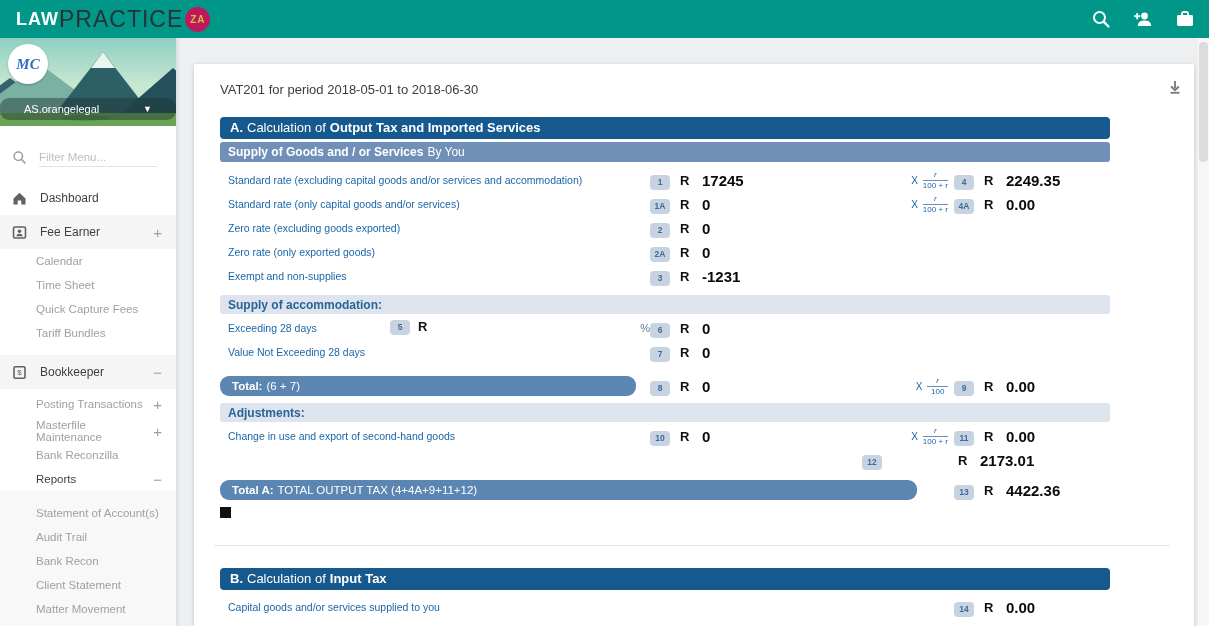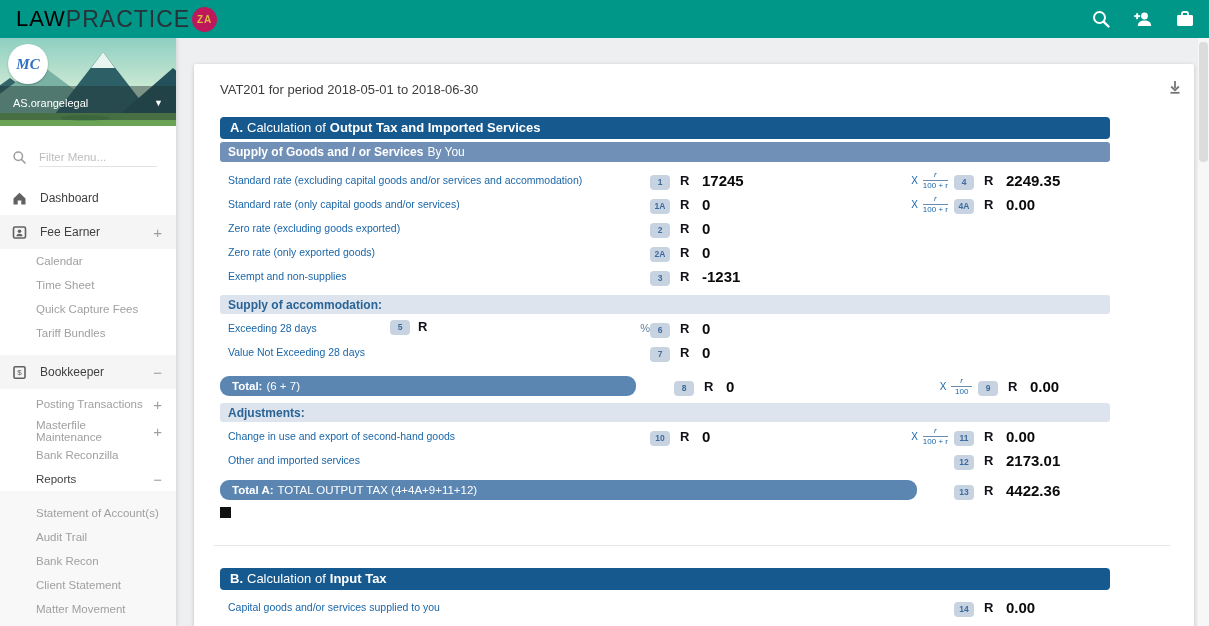--- a/index.html
+++ b/index.html
@@ -1,39 +1,39 @@
 <!DOCTYPE html>
 <html><head>
 <meta charset="utf-8">
 <style>
   * { box-sizing: border-box; margin: 0; padding: 0; }
   html,body { width:1209px; height:626px; overflow:hidden; font-family:"Liberation Sans", sans-serif; background:#edeff0; }
 
   
   .topbar { position:absolute; left:0; top:0; width:1209px; height:38px; background:#009688; z-index:30; display:flex; align-items:center; }
   .logo { margin-left:16px; display:flex; align-items:center; letter-spacing:1px; }
-  .logo .p1 { color:#000000; font-size:22px; font-weight:normal; }
+  .logo .p1 { color:#ffffff; font-size:18px; font-weight:bold; }
   .logo .p2 { color:#263238; font-size:23px; }
   .logo .za { width:25px; height:25px; margin-left:2px; border-radius:50%; background:#be185d; color:#d8bd3e; font-size:10px; font-weight:bold; display:flex; align-items:center; justify-content:center; }
   .topbar-icons { margin-left:auto; margin-right:14px; display:flex; gap:22px; align-items:center; }
   .tb-icon { width:20px; height:20px; cursor:pointer; }
 
   
   .sidebar { position:absolute; left:0; top:38px; width:176px; height:588px; background:#ffffff; box-shadow:1px 0 4px rgba(0,0,0,.12); z-index:20; overflow:hidden; }
   .side-hero { position:relative; width:176px; height:88px; overflow:hidden; background:linear-gradient(180deg,#8ecfc2 0%, #c9e8d2 55%, #bfe2c6 100%); }
   .mtn { position:absolute; width:0; height:0; }
   .m1 { left:-30px; bottom:10px; border-left:70px solid transparent; border-right:70px solid transparent; border-bottom:52px solid #79b2a3; }
   .m2 { left:55px; bottom:12px; border-left:48px solid transparent; border-right:48px solid transparent; border-bottom:62px solid #2c5f66; }
   .m2cap { position:absolute; left:91px; bottom:58px; border-left:12px solid transparent; border-right:12px solid transparent; border-bottom:16px solid #e8f4ee; }
   .m3 { left:118px; bottom:10px; border-left:55px solid transparent; border-right:55px solid transparent; border-bottom:48px solid #24505c; }
   .m4 { left:-45px; bottom:8px; border-left:55px solid transparent; border-right:55px solid transparent; border-bottom:40px solid #35636b; }
   .meadow { position:absolute; left:0; bottom:0; width:176px; height:13px; background:#6aa356; }
   .meadow:after { content:""; position:absolute; left:60px; top:2px; width:50px; height:6px; background:#55924a; border-radius:50%; }
   .hero-avatar { position:absolute; left:8px; top:6px; width:40px; height:40px; border-radius:50%; background:#fff; box-shadow:0 1px 2px rgba(0,0,0,.25); display:flex; align-items:center; justify-content:center; color:#2f6fc1; font-size:15px; font-weight:bold; font-style:italic; font-family:"Liberation Serif", serif; }
-  .hero-bar { position:absolute; left:0; bottom:6px; width:176px; height:34px; background:rgba(30,48,46,.45); color:#fff; display:flex; align-items:center; padding:0 13px; }
+  .hero-bar { position:absolute; left:0; bottom:6px; width:176px; height:22px; background:rgba(30,48,46,.45); color:#fff; display:flex; align-items:center; padding:0 24px;border-radius:9px; }
   .hero-bar .acct { font-size:11px; }
   .hero-bar .caret { margin-left:auto; font-size:9px; cursor:pointer; }
 
   .side-filter { display:flex; align-items:center; padding:22px 14px 0 12px; }
   .side-filter input { border:none; border-bottom:1px solid #e2e2e2; outline:none; width:118px; margin-left:12px; font-size:11.5px; padding:3px 0; color:#616161; }
   .side-filter input::placeholder { color:#bdbdbd; }
 
   .menu { margin-top:14px; }
   .m-row { display:flex; align-items:center; padding:0 14px 0 12px; cursor:pointer; }
   .m-head { height:34px; font-size:12px; color:#3f3f3f; }
@@ -328,21 +328,21 @@
           <div><span class="badge">7</span></div>
           <div class="cur">R</div>
           <div class="fval">0</div>
           <div></div>
             <div></div>
             <div></div>
             <div></div>
             <div></div>
         </div>
 
-        <div class="frow total-row" style="margin-top:10px;padding-left:24px;">
+        <div class="frow total-row" style="margin-top:10px;">
           <div class="total-pill w1">
             <span class="b">Total:</span><span class="n">(6 + 7)</span>
           </div>
           <div></div>
           <div style="grid-column:2;"><span class="badge">8</span></div>
           <div class="cur">R</div>
           <div class="fval">0</div>
           <div class="fformula">
             <span class="mult">X</span>
             <span class="frac">
@@ -368,21 +368,20 @@
                 <span class="num">r</span>
                 <span class="den">100 + r</span>
               </span>
           </div>
           <div><span class="badge">11</span></div>
           <div class="cur">R</div>
           <div class="fval">0.00</div>
             <div></div>
         </div>
         <div class="frow">
-          <div class="flabel">Other and imported services</div>
           <div></div>
             <div></div>
             <div></div>
             <div></div>
           <div><span class="badge">12</span></div>
           <div class="cur">R</div>
           <div class="fval">2173.01</div>
             <div></div>
         </div>
 

